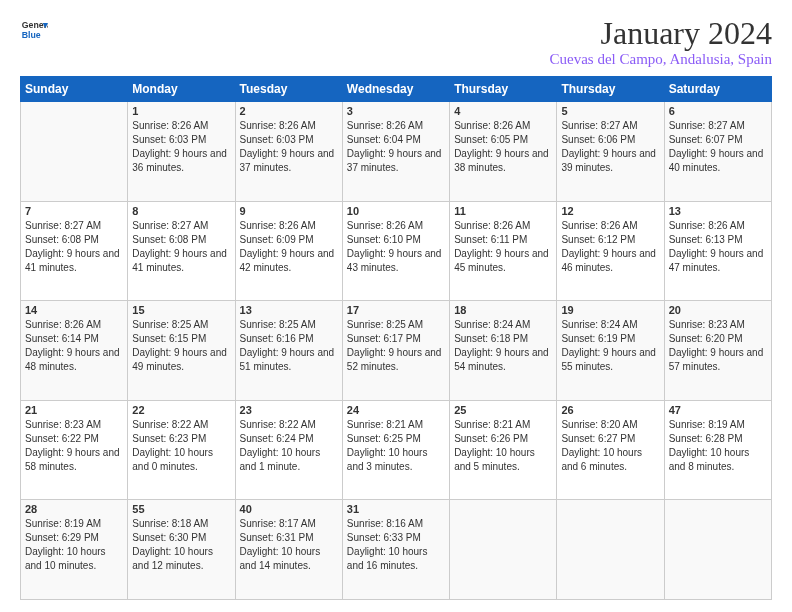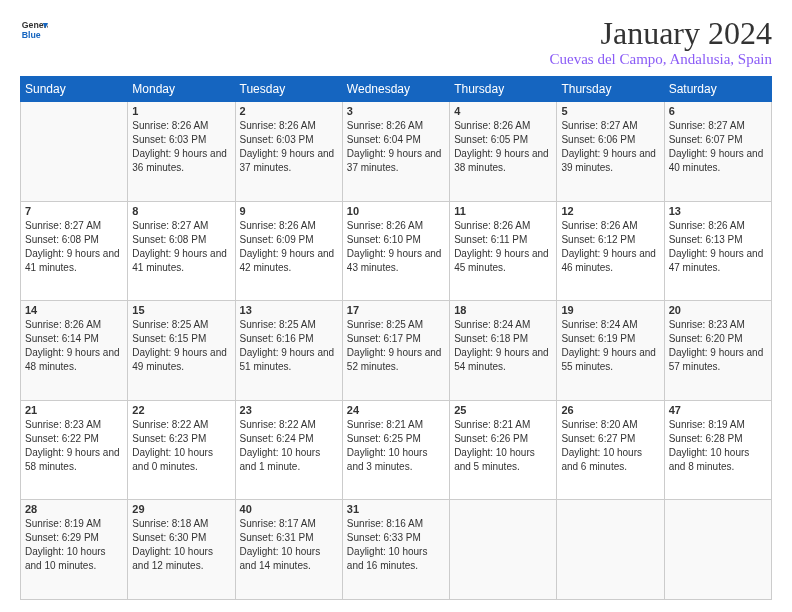--- a/index.html
+++ b/index.html
@@ -50,21 +50,21 @@
     .calendar-table {
       width: 100%;
       border-collapse: collapse;
       flex: 1;
       table-layout: fixed;
     }
     .calendar-table thead th {
       background-color: #1565c0;
       color: #fff;
       font-size: 12px;
-      font-weight: normal;
+      font-weight: bold;
       padding: 5px 4px;
       text-align: left;
       border: 1px solid #1565c0;
     }
     .calendar-table tbody td {
       border: 1px solid #ccc;
       vertical-align: top;
       padding: 3px 4px;
       font-size: 9.5px;
       color: #333;
@@ -294,21 +294,21 @@
         </td>
         </tr>
         <tr>
           <td>
           <span class="day-number">28</span>
           <div class="day-info">
             Sunrise: 8:19 AM<br>Sunset: 6:29 PM<br>Daylight: 10 hours and 10 minutes.
           </div>
         </td>
           <td>
-          <span class="day-number">29</span>
+          <span class="day-number">55</span>
           <div class="day-info">
             Sunrise: 8:18 AM<br>Sunset: 6:30 PM<br>Daylight: 10 hours and 12 minutes.
           </div>
         </td>
           <td>
           <span class="day-number">40</span>
           <div class="day-info">
             Sunrise: 8:17 AM<br>Sunset: 6:31 PM<br>Daylight: 10 hours and 14 minutes.
           </div>
         </td>

